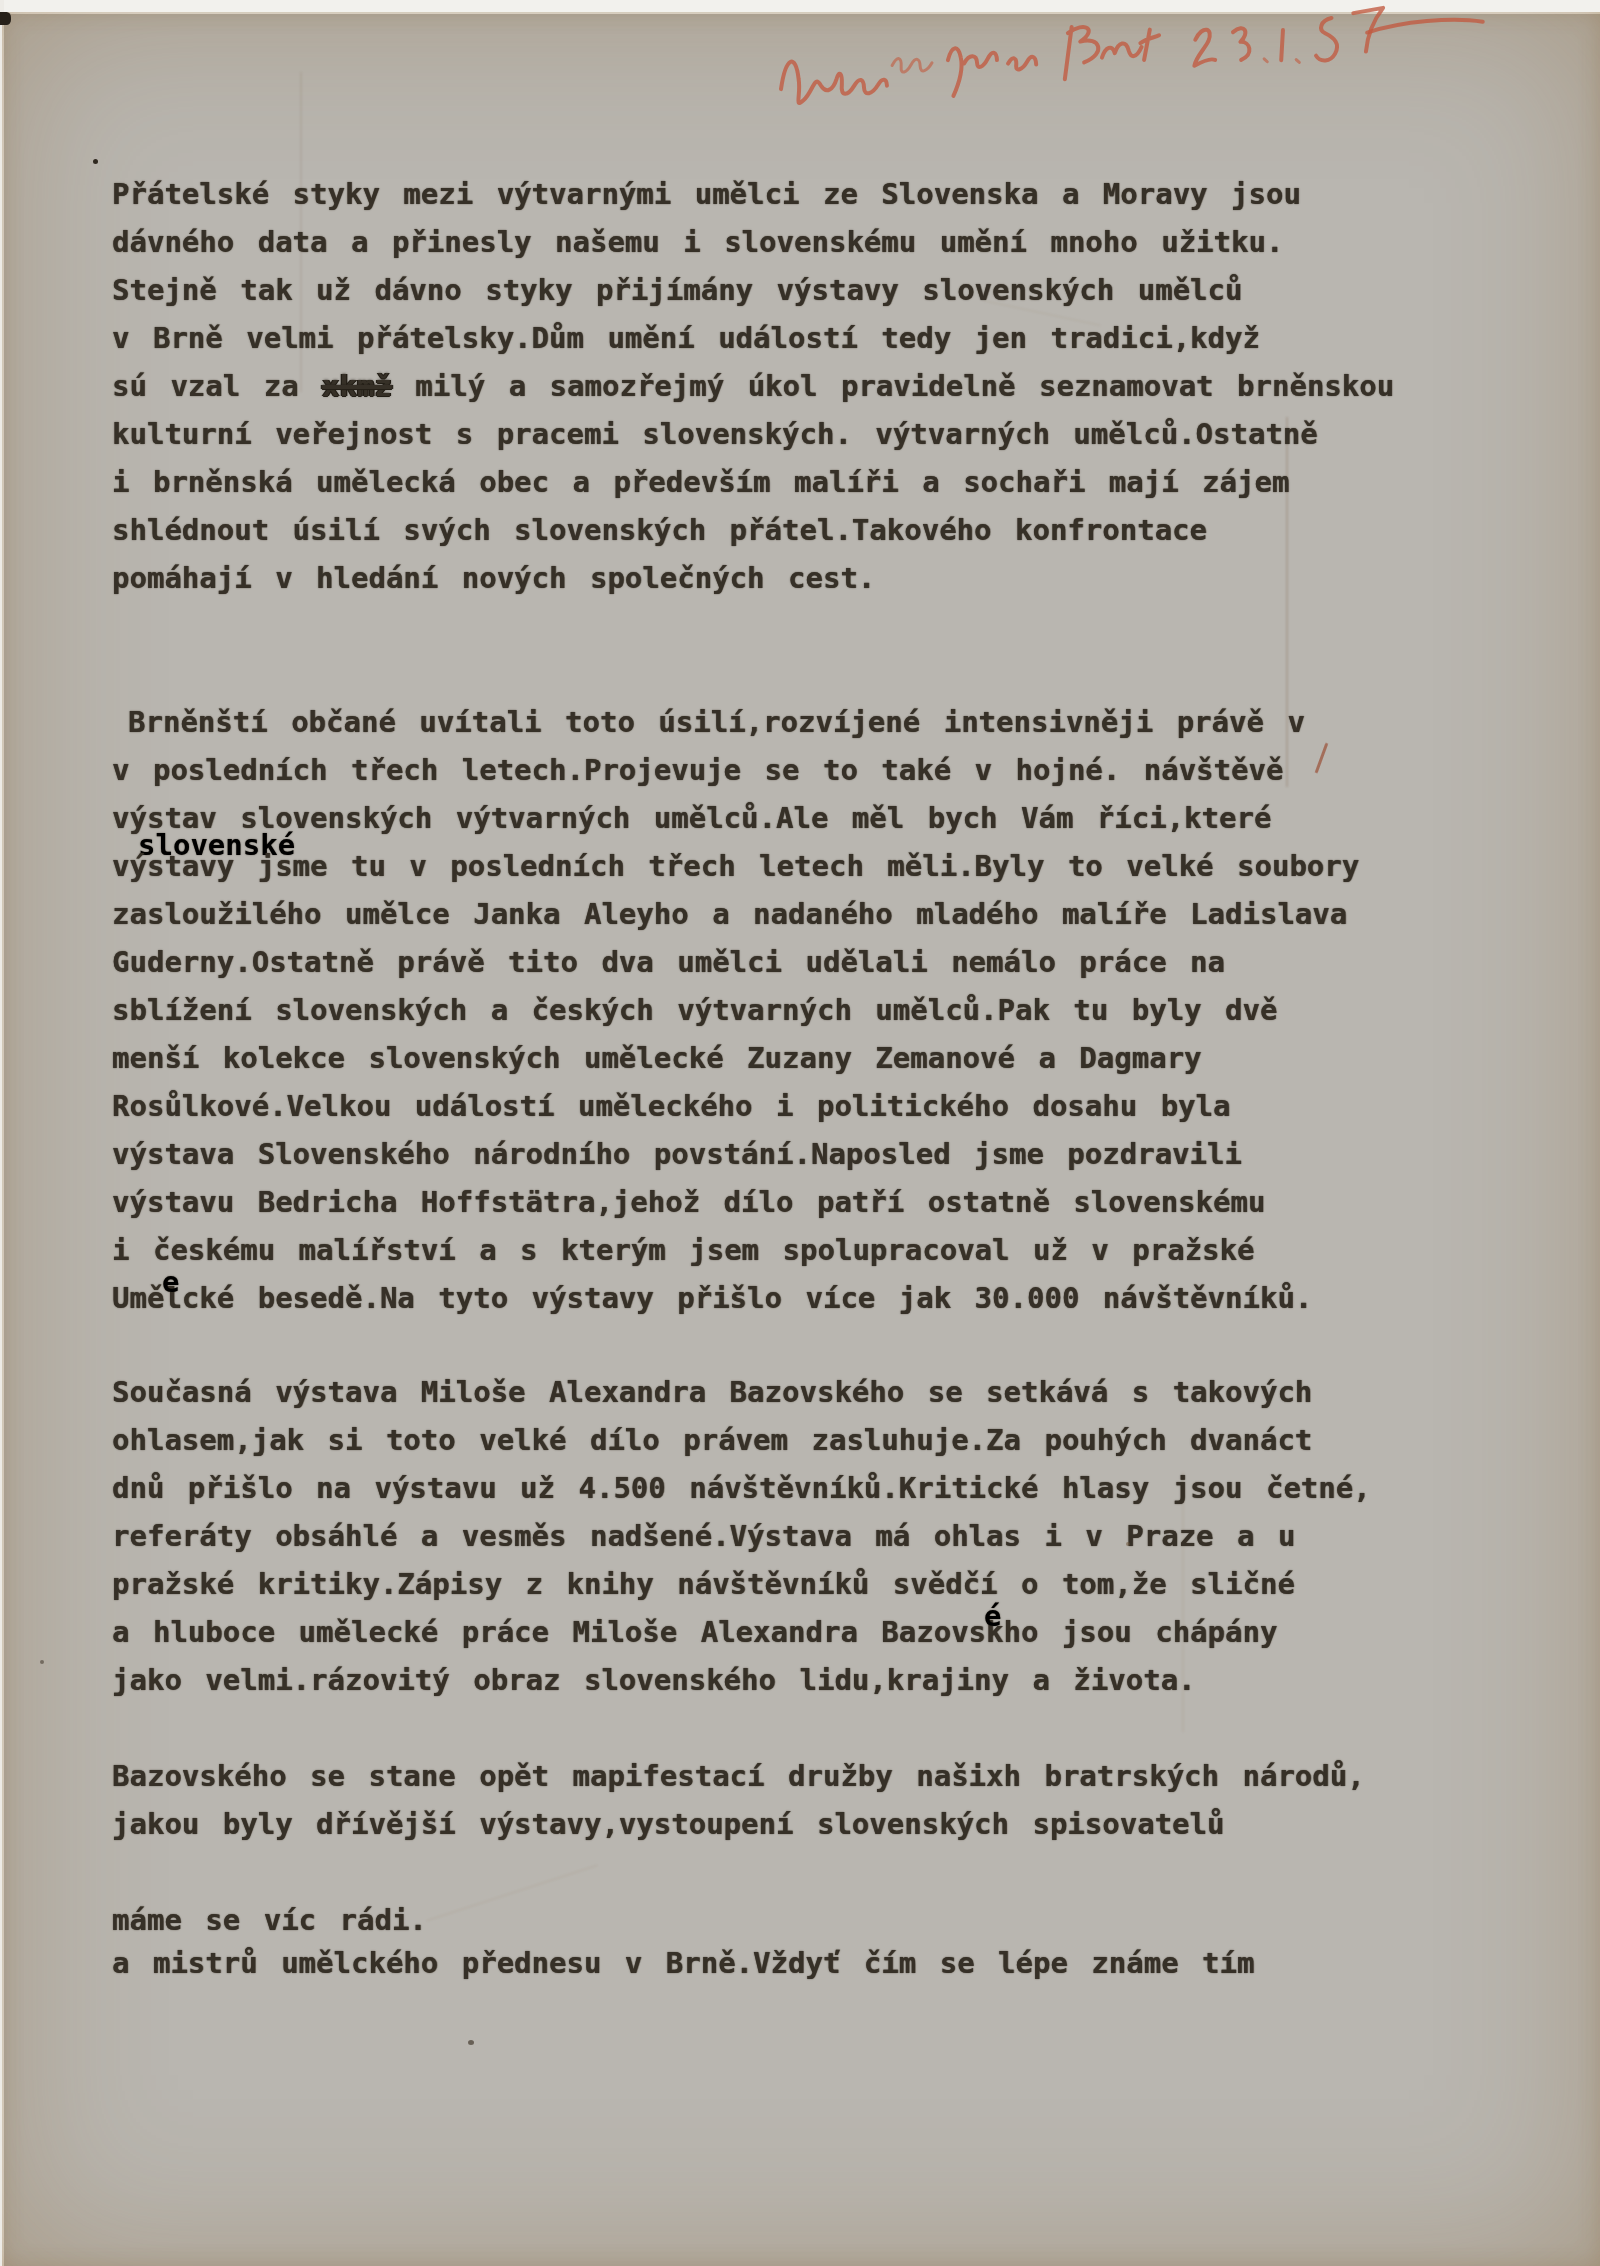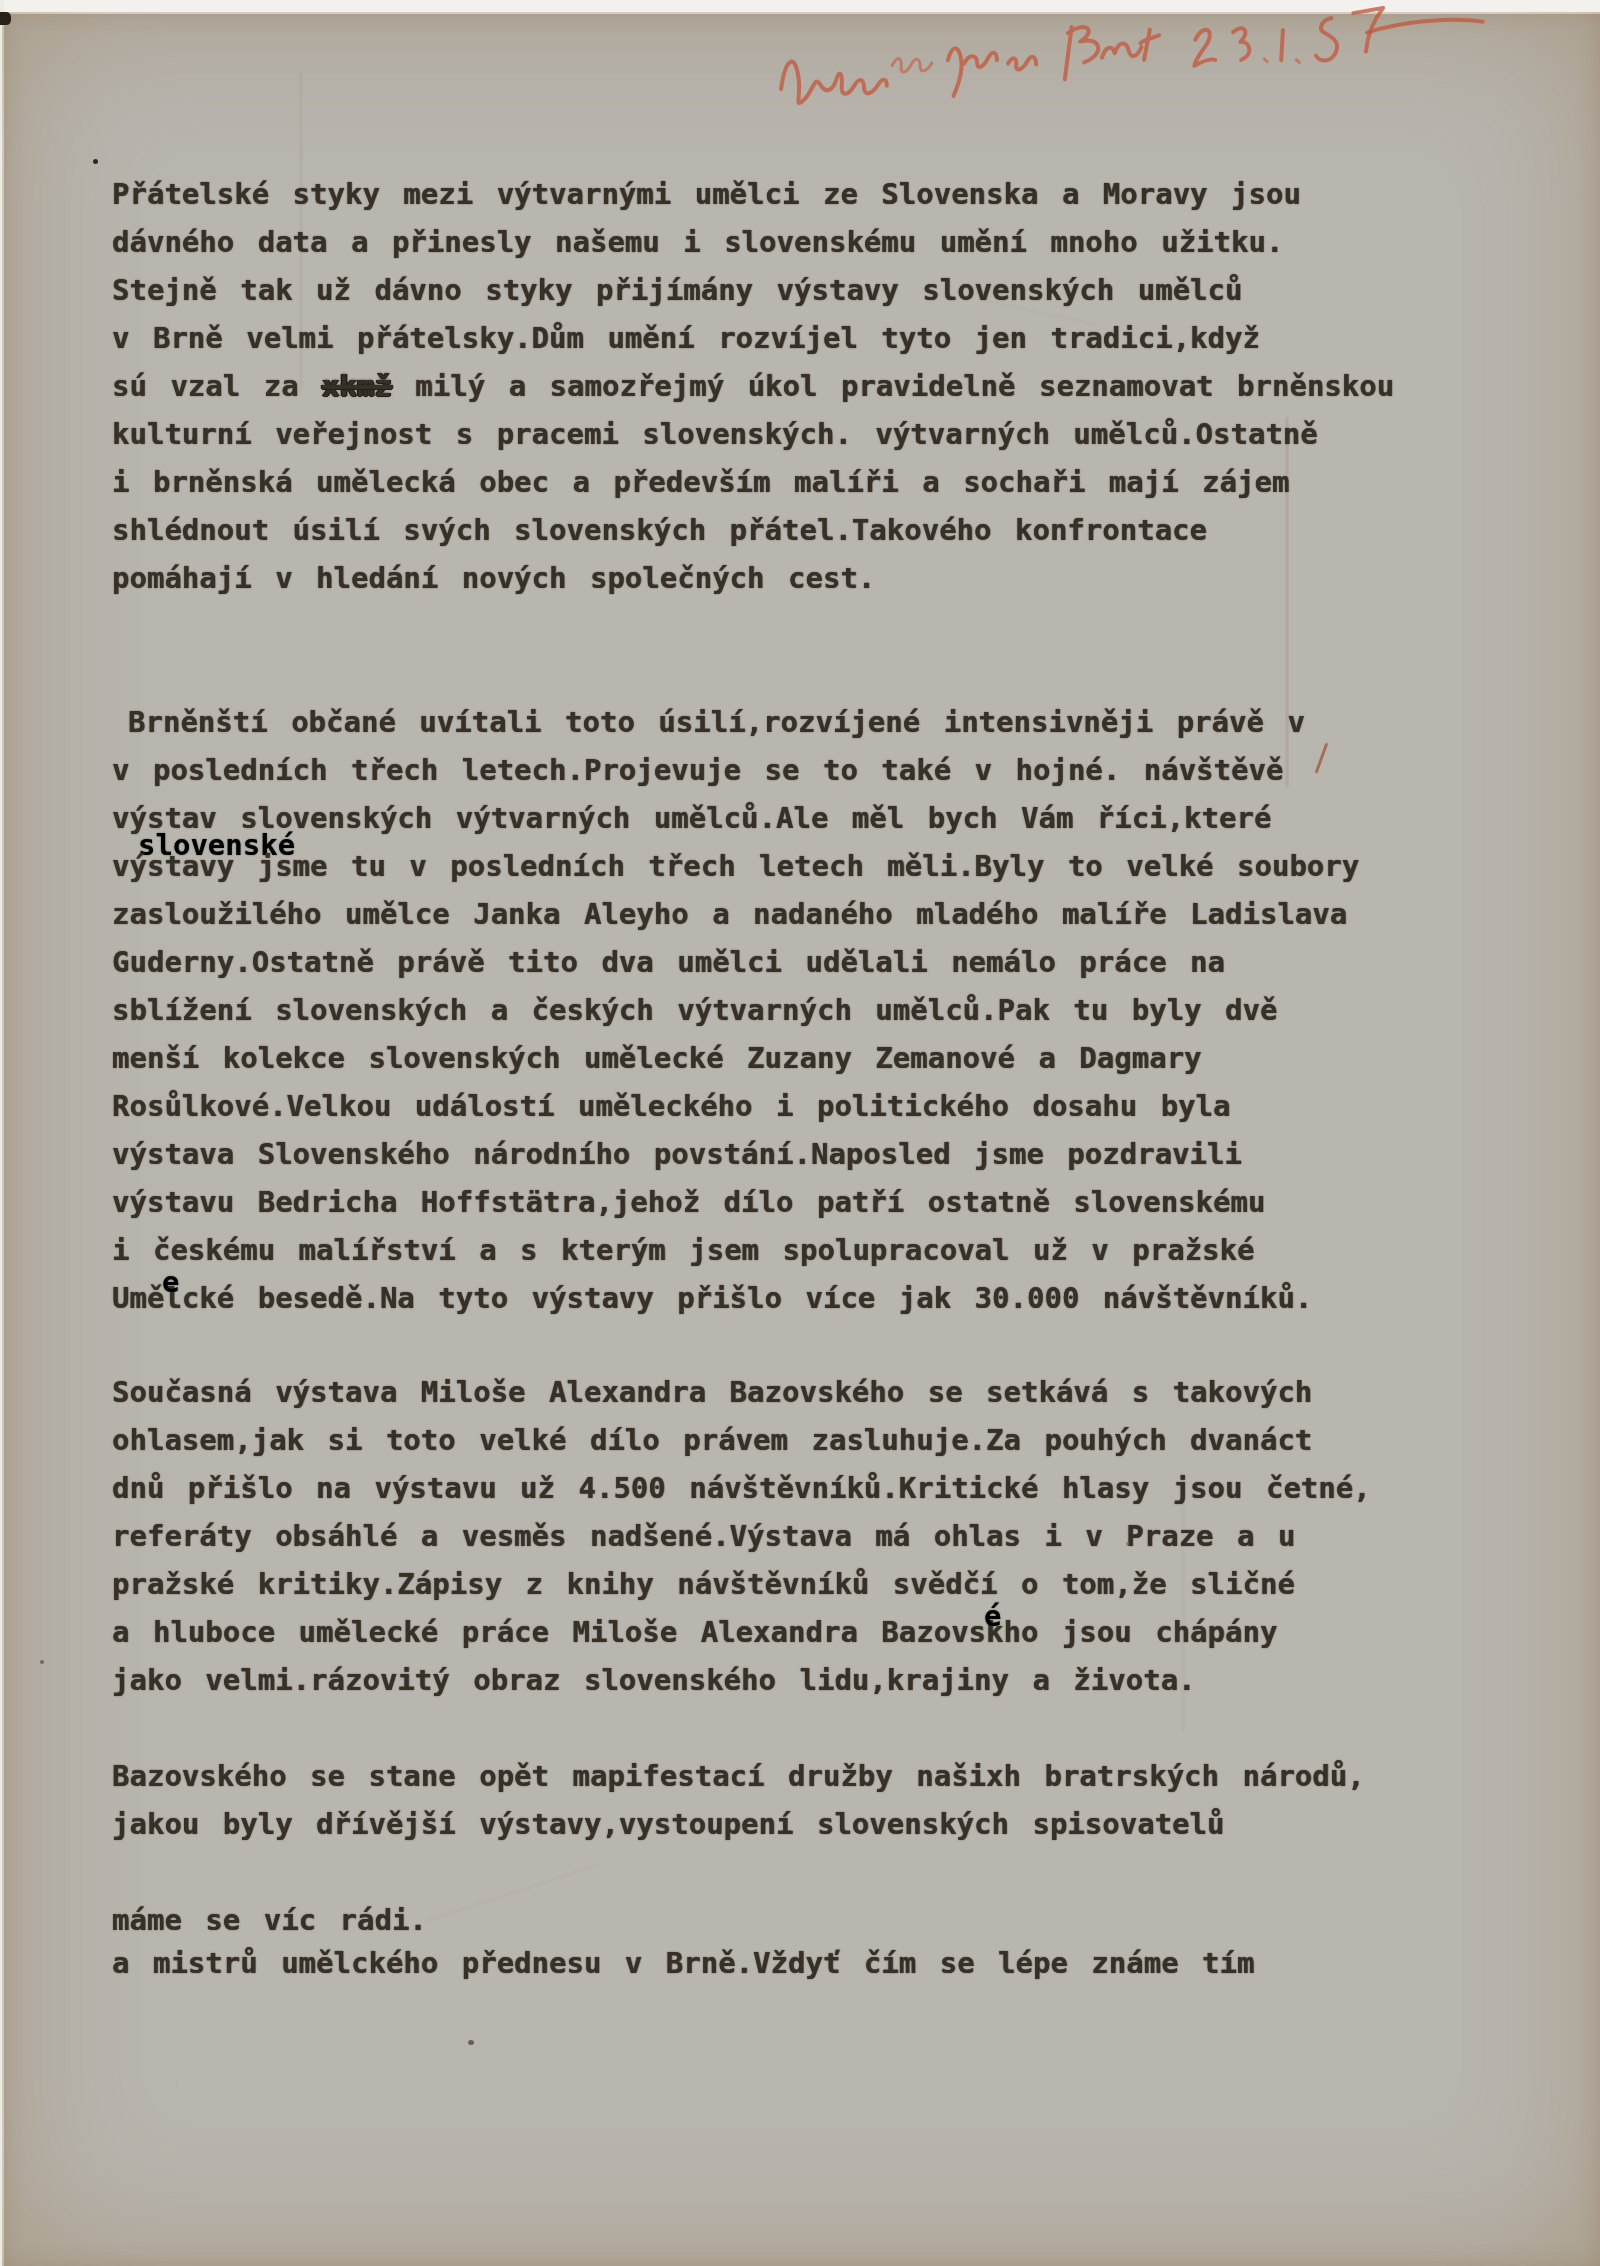--- a/index.html
+++ b/index.html
@@ -81,21 +81,21 @@
     <path d="M561,18 c-11,2 -14,11 -7,15 c9,5 15,11 9,21 c-5,8 -15,8 -19,1"></path>
     <path d="M583,14 l30,-4 c-11,13 -17,28 -19,43"></path>
     <path d="M596,34 c36,-10 86,-12 116,-6"></path>
   </svg>
 </div>
 
 <div class="typed">
     <div class="line" style="top: 172px;">Přátelské styky mezi výtvarnými umělci ze Slovenska a Moravy jsou</div>
     <div class="line" style="top: 220px;">dávného data a přinesly našemu i slovenskému umění mnoho užitku.</div>
     <div class="line" style="top: 268px;">Stejně tak už dávno styky přijímány výstavy slovenských umělců</div>
-    <div class="line" style="top: 316px;">v Brně velmi přátelsky.Dům umění rozvíjel tyto jen tradici,když</div>
+    <div class="line" style="top: 316px;">v Brně velmi přátelsky.Dům umění událostí tedy jen tradici,když</div>
     <div class="line" style="top: 364px;"><span>sú vzal za </span><span class="xout">xkmž</span><span> milý a samozřejmý úkol pravidelně seznamovat brněnskou</span></div>
     <div class="line" style="top: 412px;">kulturní veřejnost s pracemi slovenských. výtvarných umělců.Ostatně</div>
     <div class="line" style="top: 460px;">i brněnská umělecká obec a především malíři a sochaři mají zájem</div>
     <div class="line" style="top: 508px;">shlédnout úsilí svých slovenských přátel.Takového konfrontace</div>
     <div class="line" style="top: 556px;">pomáhají v hledání nových společných cest.</div>
     <div class="line" style="top: 700px; margin-left: 16px;">Brněnští občané uvítali toto úsilí,rozvíjené intensivněji právě v</div>
     <div class="line" style="top: 748px;">v posledních třech letech.Projevuje se to také v hojné. návštěvě</div>
     <div class="line" style="top: 796px;">výstav slovenských výtvarných umělců.Ale měl bych Vám říci,které<span class="insert" style="left: 26px; top: 27px;">slovenské</span></div>
     <div class="line" style="top: 844px;">výstavy jsme tu v posledních třech letech měli.Byly to velké soubory</div>
     <div class="line" style="top: 892px;">zasloužilého umělce Janka Aleyho a nadaného mladého malíře Ladislava</div>

